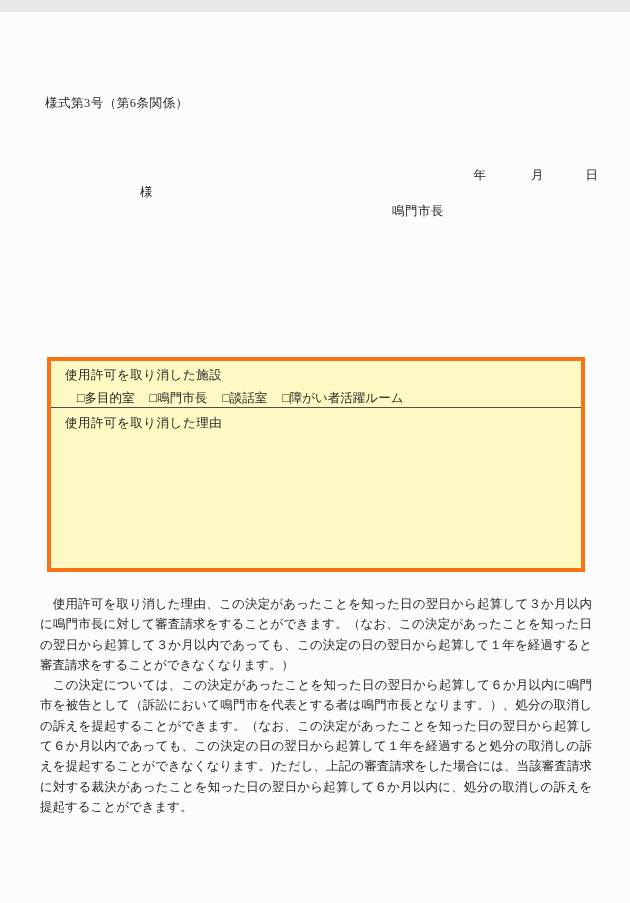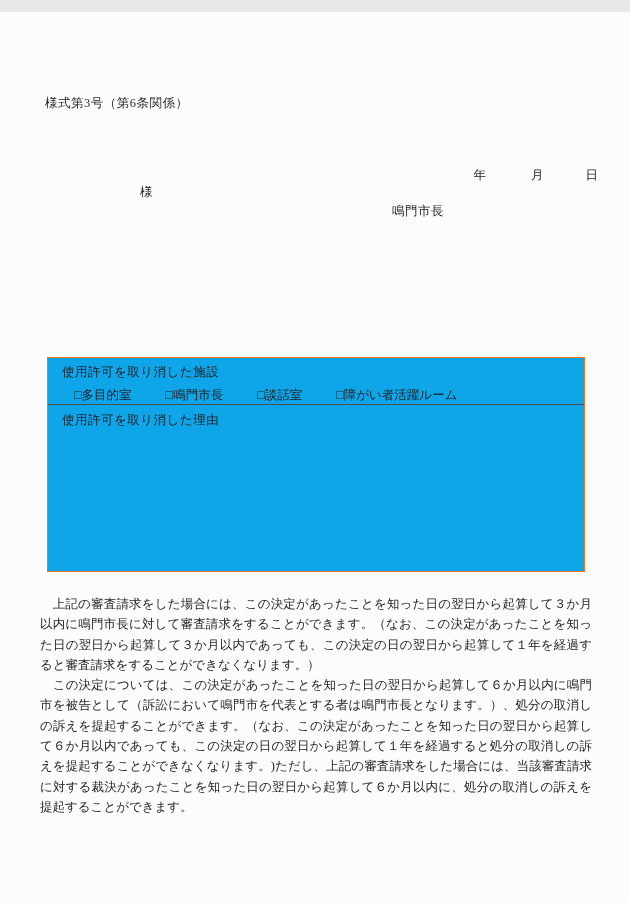--- a/index.html
+++ b/index.html
@@ -64,37 +64,37 @@
     margin: 0;
     line-height: 20.4px;
     text-align: justify;
   }
   .notice-table {
     position: absolute;
     left: 47px;
     top: 345px;
     width: 538px;
     height: 215px;
-    border: 1px solid #f97316;
+    border: 4px solid #f97316;
     box-sizing: border-box;
-    background: #0ea5e9;
+    background: #fef9c3;
   }
   .row-facility {
     border-bottom: 1px solid #4d4d4d;
     box-sizing: border-box;
     height: 47px;
     padding: 4px 8px 0 14px;
   }
   .facility-header {
     line-height: 21px;
     letter-spacing: 0.5px;
   }
   .checkbox-row {
     display: flex;
-    gap: 34px;
+    gap: 15px;
     padding-left: 12px;
     margin-top: 2px;
     line-height: 21px;
   }
   .checkbox-item { white-space: nowrap; }
   .checkbox-icon { display: inline; }
   .row-reason {
     box-sizing: border-box;
     height: 166px;
     padding: 5px 8px 0 14px;
@@ -154,17 +154,17 @@
     </div>
 
     <div class="row-reason">
       <div class="reason-header">使用許可を取り消した理由</div>
       <div class="reason-blank"></div>
     </div>
 
   </div>
 
   <div class="appeal-section">
-    <p class="appeal-paragraph">　上記の審査請求をした場合には、この決定があったことを知った日の翌日から起算して３か月以内に鳴門市長に対して審査請求をすることができます。（なお、この決定があったことを知った日の翌日から起算して３か月以内であっても、この決定の日の翌日から起算して１年を経過すると審査請求をすることができなくなります。）</p>
+    <p class="appeal-paragraph">　使用許可を取り消した理由、この決定があったことを知った日の翌日から起算して３か月以内に鳴門市長に対して審査請求をすることができます。（なお、この決定があったことを知った日の翌日から起算して３か月以内であっても、この決定の日の翌日から起算して１年を経過すると審査請求をすることができなくなります。）</p>
     <p class="appeal-paragraph">　この決定については、この決定があったことを知った日の翌日から起算して６か月以内に鳴門市を被告として（訴訟において鳴門市を代表とする者は鳴門市長となります。）、処分の取消しの訴えを提起することができます。（なお、この決定があったことを知った日の翌日から起算して６か月以内であっても、この決定の日の翌日から起算して１年を経過すると処分の取消しの訴えを提起することができなくなります。)ただし、上記の審査請求をした場合には、当該審査請求に対する裁決があったことを知った日の翌日から起算して６か月以内に、処分の取消しの訴えを提起することができます。</p>
   </div>
 
 </div>
 
 </body></html>

